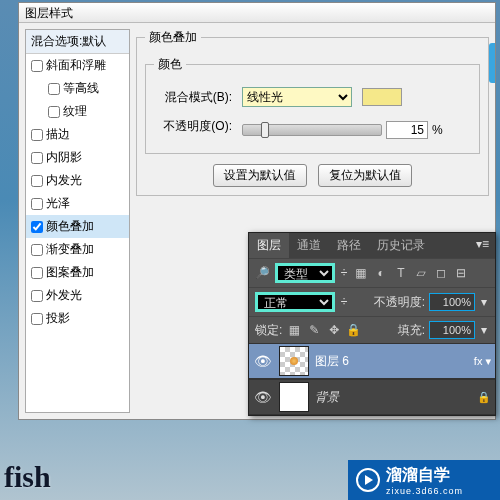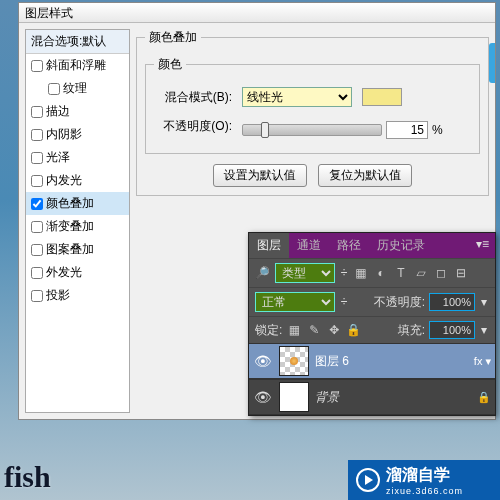--- a/index.html
+++ b/index.html
@@ -24,27 +24,27 @@
 .swatch { width: 40px; height: 18px; background: #f5e88a; border: 1px solid #999; display:inline-block; }
 .slider-wrap { display: flex; align-items: center; gap: 4px; margin-top: 8px; }
 .slider { width: 140px; height: 12px; background: linear-gradient(#ddd,#bbb); border: 1px solid #999; border-radius: 2px; position: relative; }
 .thumb { position: absolute; top: -3px; left: 18px; width: 8px; height: 16px; background: #eee; border: 1px solid #666; border-radius: 2px; }
 .numbox { width: 42px; height: 18px; border: 1px solid #999; text-align: right; padding: 0 3px; background: #fff; display:inline-block; line-height:16px; }
 .btnrow { text-align: center; margin-top: 10px; }
 button.dlg { font-size: 12px; padding: 2px 10px; background: linear-gradient(#fff,#e4e4e4); border: 1px solid #888; border-radius: 3px; margin: 0 4px; }
 .fish { position: absolute; left: 4px; bottom: 6px; font-family: cursive; font-size: 30px; color: #0f172a; text-shadow: 1px 1px 2px rgba(255,255,255,.3); font-weight: bold; }
 
 .panel { position: absolute; left: 248px; top: 232px; width: 248px; background: #535353; border: 1px solid #222; color: #ddd; box-shadow: 2px 2px 6px rgba(0,0,0,.5); }
-.tabs { display: flex; background: #701a75; }
+.tabs { display: flex; background: #404040; }
 .tab { padding: 4px 8px; font-size: 12px; color: #bbb; cursor: pointer; }
 .tab.act { background: #535353; color: #eee; }
 .tabs .spacer { flex:1; }
 .menu-ic { padding: 4px 6px; cursor:pointer; }
 .prow { display: flex; align-items: center; padding: 4px 6px; gap: 4px; border-top: 1px solid #444; }
-.psel { background: #4d7c0f; border: 1px solid #5eead4; color: #ddd; height: 20px; font-size: 12px; padding: 0 2px; }
+.psel { background: #000000; border: 3px solid #5eead4; color: #ddd; height: 20px; font-size: 12px; padding: 0 2px; }
 .pbox { width: 46px; height: 18px; background: #3a3a3a; border: 1px solid #0ea5e9; color: #ddd; text-align: right; padding: 0 3px; line-height: 16px; font-size: 11px; display:inline-block; }
 .darr { display:inline-block; width:10px; text-align:center; }
 .ico { width: 16px; height: 16px; display: inline-flex; align-items:center; justify-content:center; color:#ccc; font-size:12px; }
 .layers { background: #444; }
 .layer { display: flex; align-items: center; height: 36px; border-top: 1px solid #333; border-bottom: 1px solid #333; padding: 0 4px; gap: 6px; }
 .layer.sel { background: #7896c0; color: #fff; }
 .eye { width: 20px; text-align: center; font-size: 14px; cursor:pointer; }
 .thumbimg { width: 30px; height: 30px; background: #fff; border: 1px solid #222; position: relative; }
 .checker { background-image: linear-gradient(45deg,#ccc 25%,transparent 25%,transparent 75%,#ccc 75%),linear-gradient(45deg,#ccc 25%,#fff 25%,#fff 75%,#ccc 75%); background-size: 10px 10px; background-position: 0 0,5px 5px; }
 .spot { position:absolute; top:50%; left:50%; width:8px; height:8px; margin:-4px; background: radial-gradient(#f5c060,#d88020); border-radius:50%; }
@@ -67,37 +67,41 @@
   <div class="body">
     <div class="sidebar">
       <div class="side-sub">混合选项:默认</div>
       <div id="side-items">
           <div class="side-item">
             <input type="checkbox" style="">
             <span>斜面和浮雕</span>
           </div>
           <div class="side-item side-sub-item">
             <input type="checkbox" style="">
+            <span>等高线</span>
+          </div>
+          <div class="side-item side-sub-item">
+            <input type="checkbox" style="">
             <span>纹理</span>
           </div>
           <div class="side-item">
             <input type="checkbox" style="">
             <span>描边</span>
           </div>
           <div class="side-item">
             <input type="checkbox" style="">
             <span>内阴影</span>
           </div>
           <div class="side-item">
             <input type="checkbox" style="">
+            <span>内发光</span>
+          </div>
+          <div class="side-item">
+            <input type="checkbox" style="">
             <span>光泽</span>
-          </div>
-          <div class="side-item">
-            <input type="checkbox" style="">
-            <span>内发光</span>
           </div>
           <div class="side-item sel">
             <input type="checkbox" checked="" style="">
             <span>颜色叠加</span>
           </div>
           <div class="side-item">
             <input type="checkbox" style="">
             <span>渐变叠加</span>
           </div>
           <div class="side-item">

